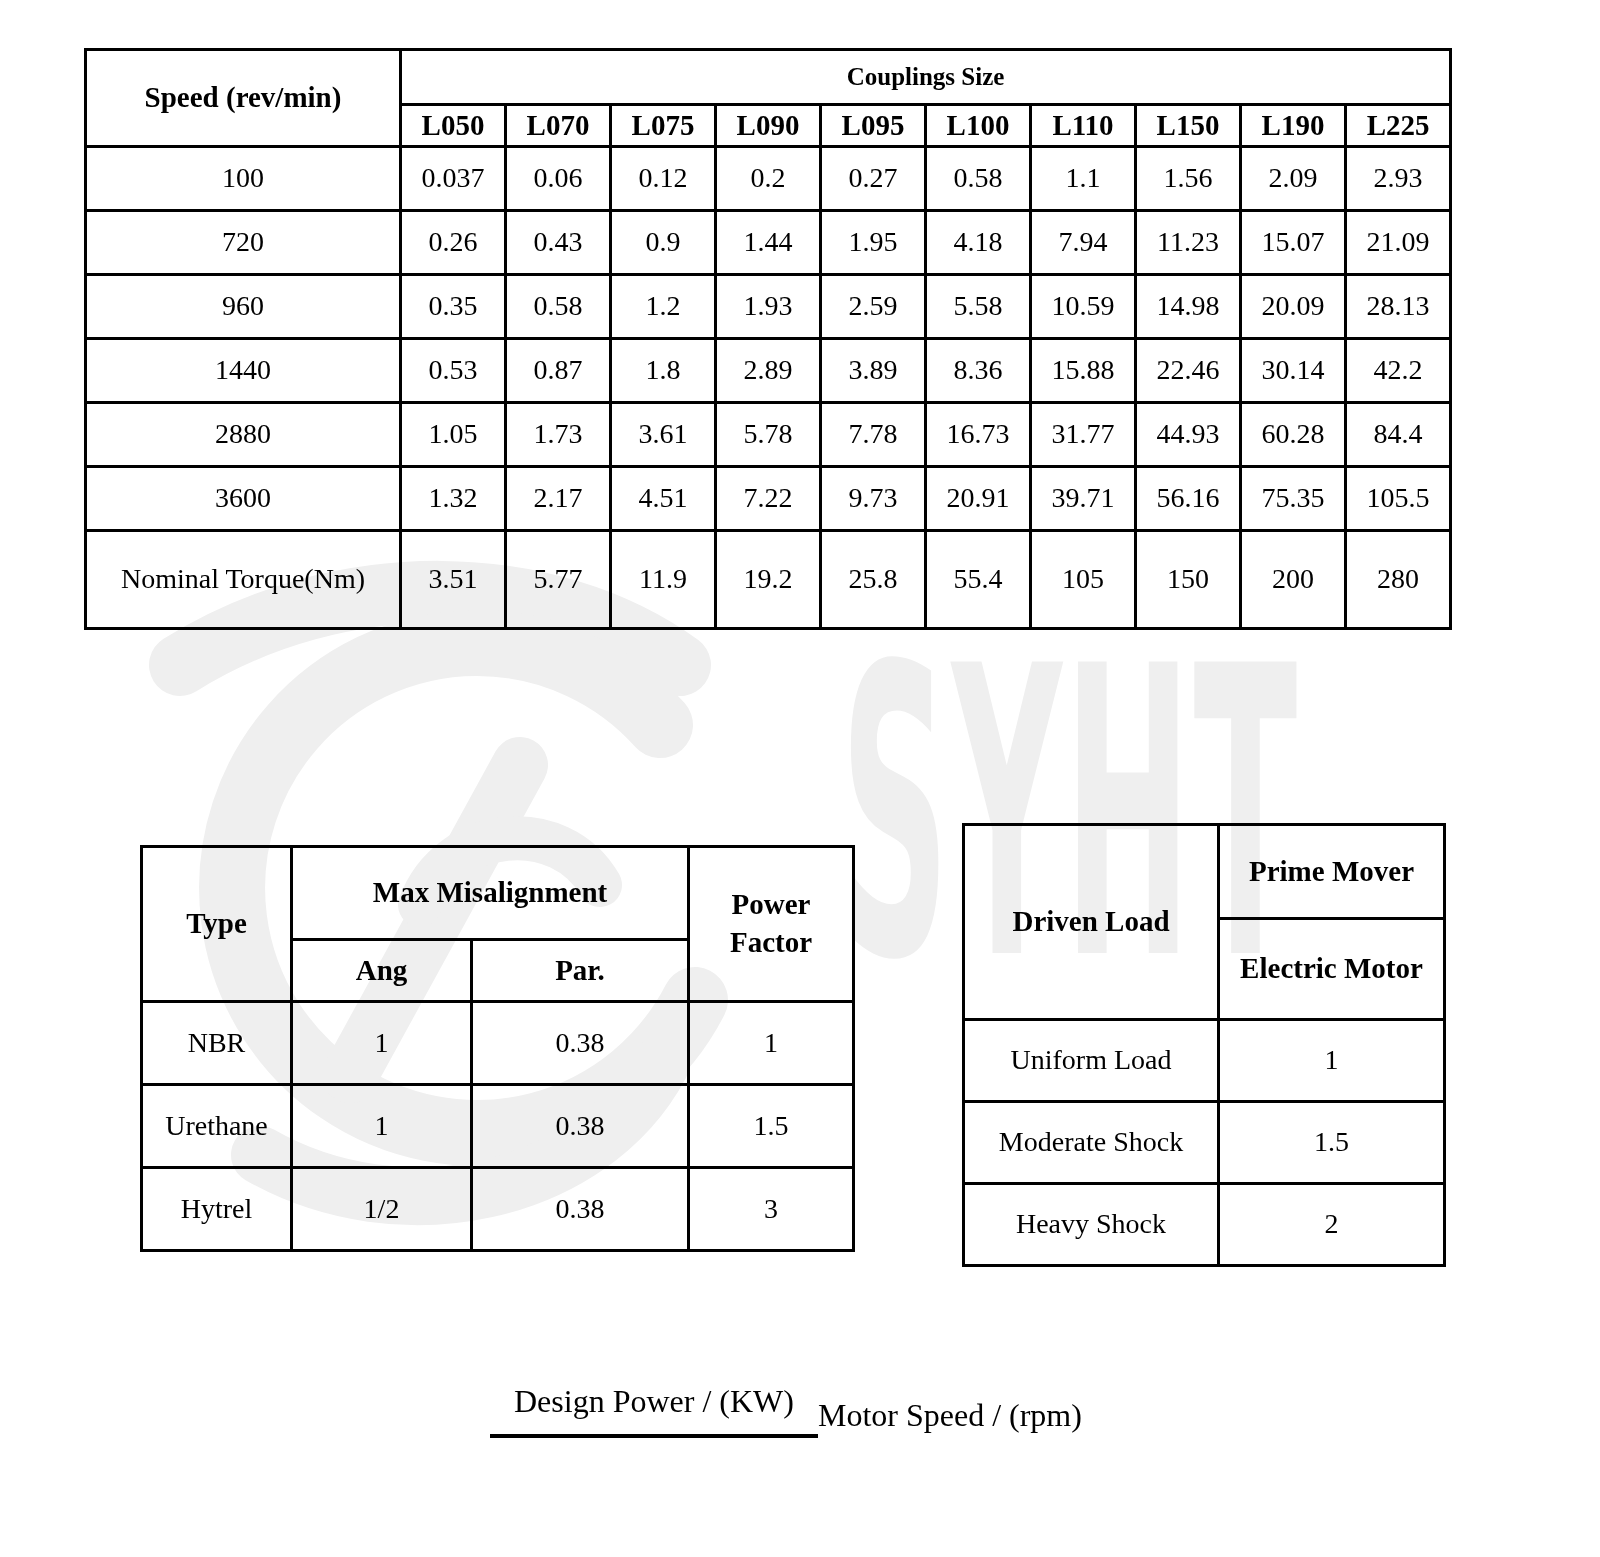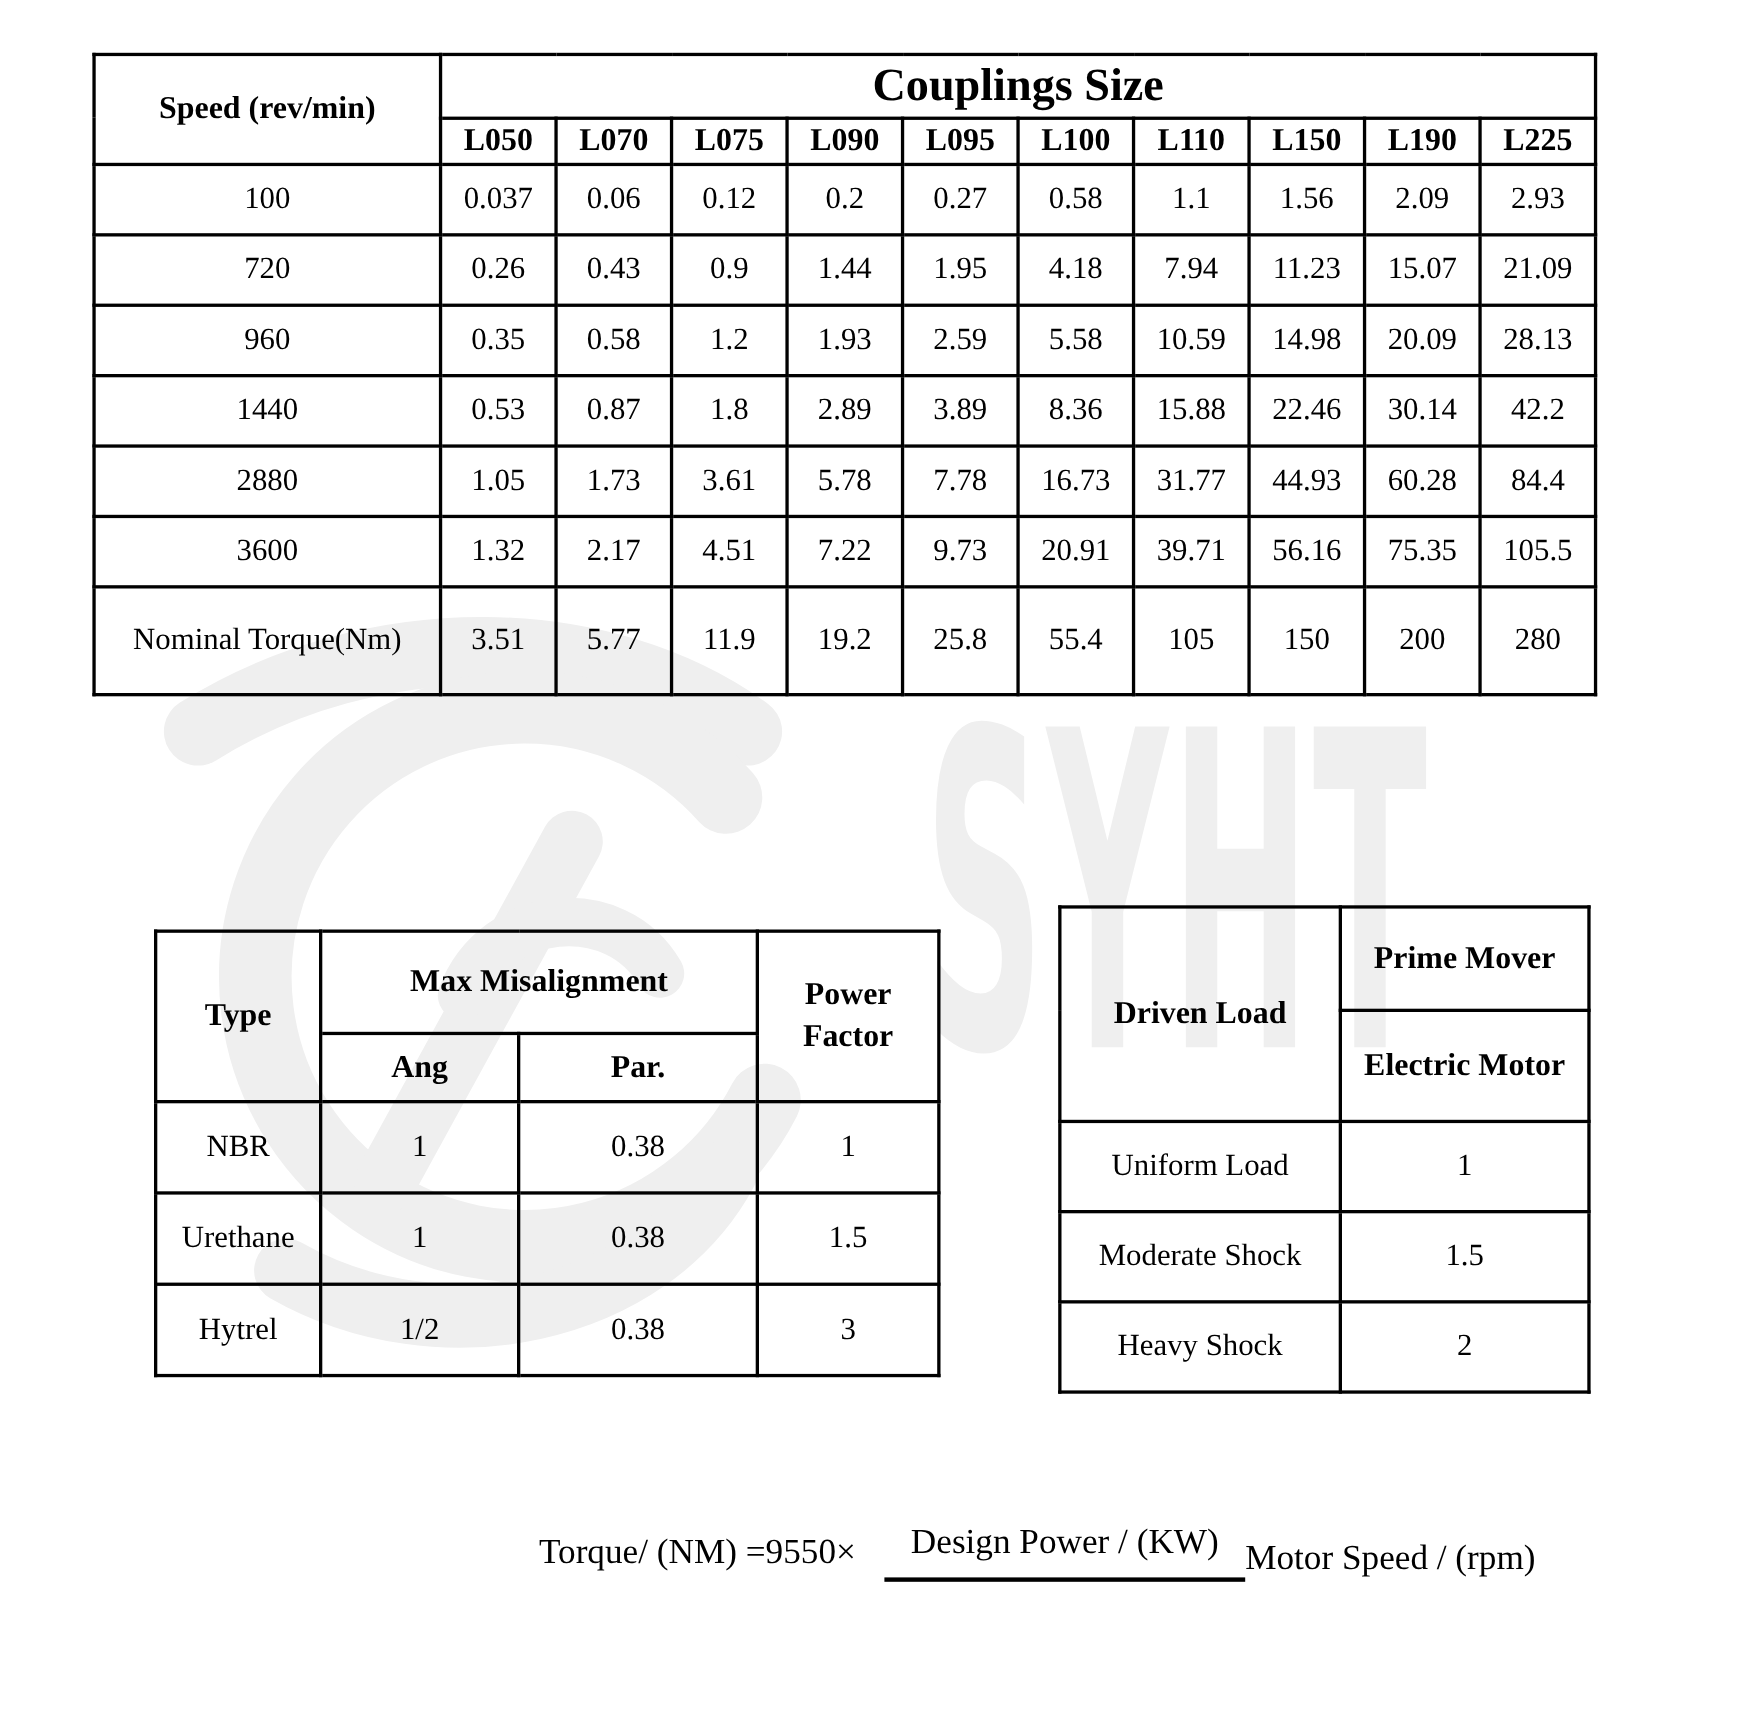--- a/index.html
+++ b/index.html
@@ -48,21 +48,21 @@
   }
   .tbl td.hdr { font-weight: bold; font-size: 29px; }
 
   .main { left: 84px; top: 48px; width: 1365px; }
   .main .c0 { width: 315px; }
   .main .cd { width: 105px; }
   .main tr.h1 { height: 55px; }
   .main tr.h2 { height: 42px; }
   .main tr.dr { height: 64px; }
   .main tr.lastr { height: 98px; }
-  .main td.group { font-size: 42px; }
+  .main td.group { font-size: 25px; }
 
   .mis { left: 140px; top: 845px; width: 712px; }
   .mis .cm0 { width: 150px; }
   .mis .cm1 { width: 180px; }
   .mis .cm2 { width: 217px; }
   .mis .cm3 { width: 165px; }
   .mis tr.mh1 { height: 93px; }
   .mis tr.mh2 { height: 62px; }
   .mis tr.mdr { height: 83px; }
 
@@ -289,20 +289,19 @@
         <td>1.5</td>
       </tr>
       <tr class="sdr">
         <td>Heavy Shock</td>
         <td>2</td>
       </tr>
     </tbody>
   </table>
 
   <div class="formula">
-    <span class="lhs">Torque/ (NM) =9550×</span>
     <span class="frac">
       <span class="num">Design Power / (KW)</span>
       <span class="den">Motor Speed / (rpm)</span>
     </span>
   </div>
 
 </div>
 
 </body></html>

